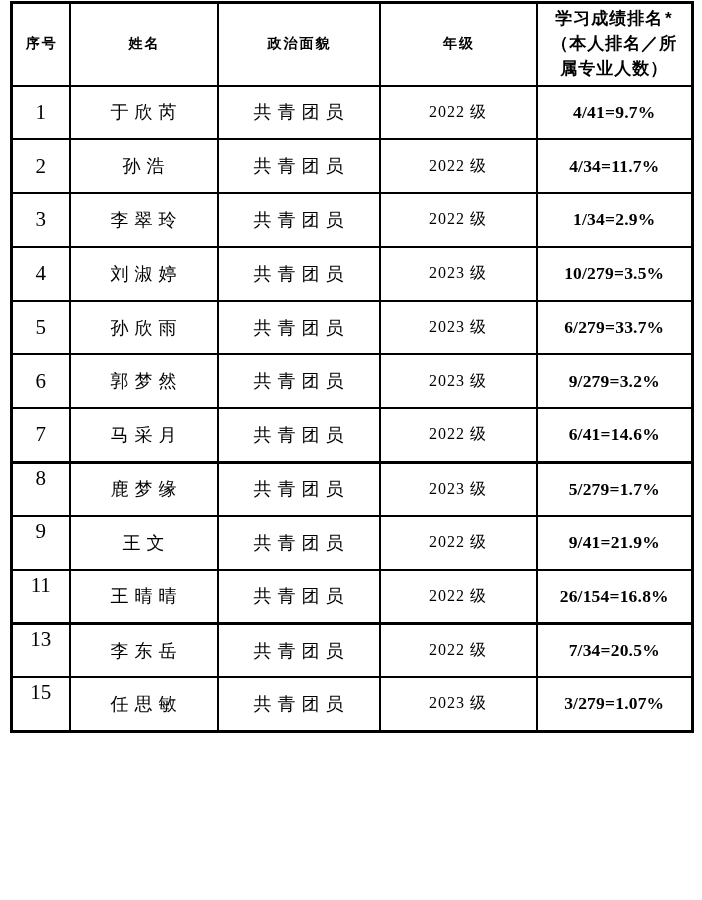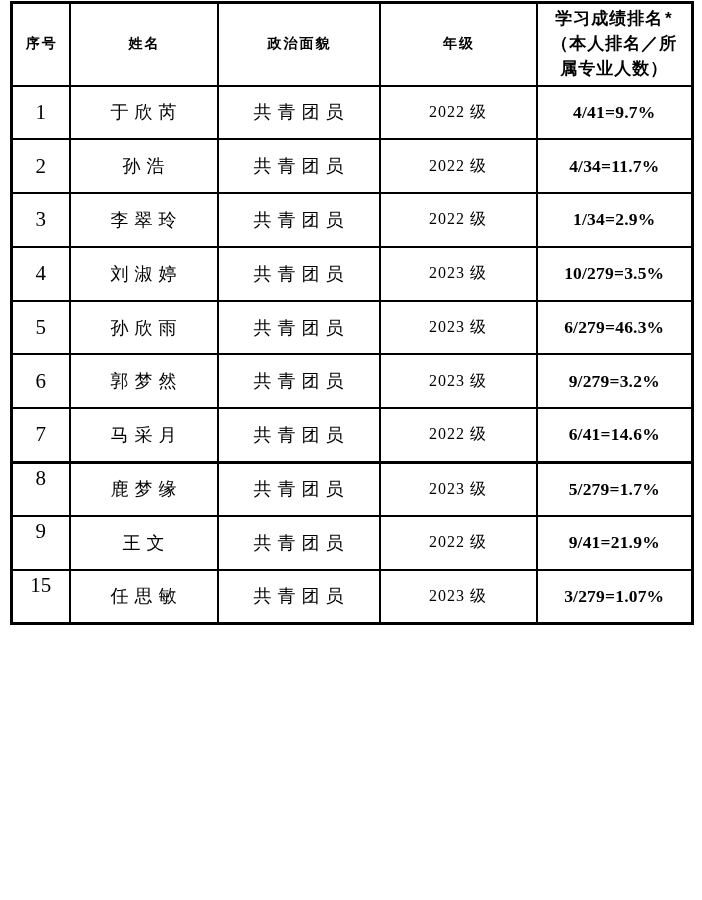--- a/index.html
+++ b/index.html
@@ -130,21 +130,21 @@
           <td class="col-name">刘淑婷</td>
           <td class="col-political">共青团员</td>
           <td class="col-grade">2023 级</td>
           <td class="col-rank">10/279=3.5%</td>
         </tr>
         <tr>
           <td class="col-index">5</td>
           <td class="col-name">孙欣雨</td>
           <td class="col-political">共青团员</td>
           <td class="col-grade">2023 级</td>
-          <td class="col-rank">6/279=46.3%</td>
+          <td class="col-rank">6/279=33.7%</td>
         </tr>
         <tr>
           <td class="col-index">6</td>
           <td class="col-name">郭梦然</td>
           <td class="col-political">共青团员</td>
           <td class="col-grade">2023 级</td>
           <td class="col-rank">9/279=3.2%</td>
         </tr>
         <tr>
           <td class="col-index">7</td>
@@ -161,20 +161,34 @@
           <td class="col-rank">5/279=1.7%</td>
         </tr>
         <tr class="num-top">
           <td class="col-index">9</td>
           <td class="col-name">王文</td>
           <td class="col-political">共青团员</td>
           <td class="col-grade">2022 级</td>
           <td class="col-rank">9/41=21.9%</td>
         </tr>
         <tr class="num-top">
+          <td class="col-index">11</td>
+          <td class="col-name">王晴晴</td>
+          <td class="col-political">共青团员</td>
+          <td class="col-grade">2022 级</td>
+          <td class="col-rank">26/154=16.8%</td>
+        </tr>
+        <tr class="num-top thick-top">
+          <td class="col-index">13</td>
+          <td class="col-name">李东岳</td>
+          <td class="col-political">共青团员</td>
+          <td class="col-grade">2022 级</td>
+          <td class="col-rank">7/34=20.5%</td>
+        </tr>
+        <tr class="num-top">
           <td class="col-index">15</td>
           <td class="col-name">任思敏</td>
           <td class="col-political">共青团员</td>
           <td class="col-grade">2023 级</td>
           <td class="col-rank">3/279=1.07%</td>
         </tr>
       </tbody>
   </table>
 </div>
 

